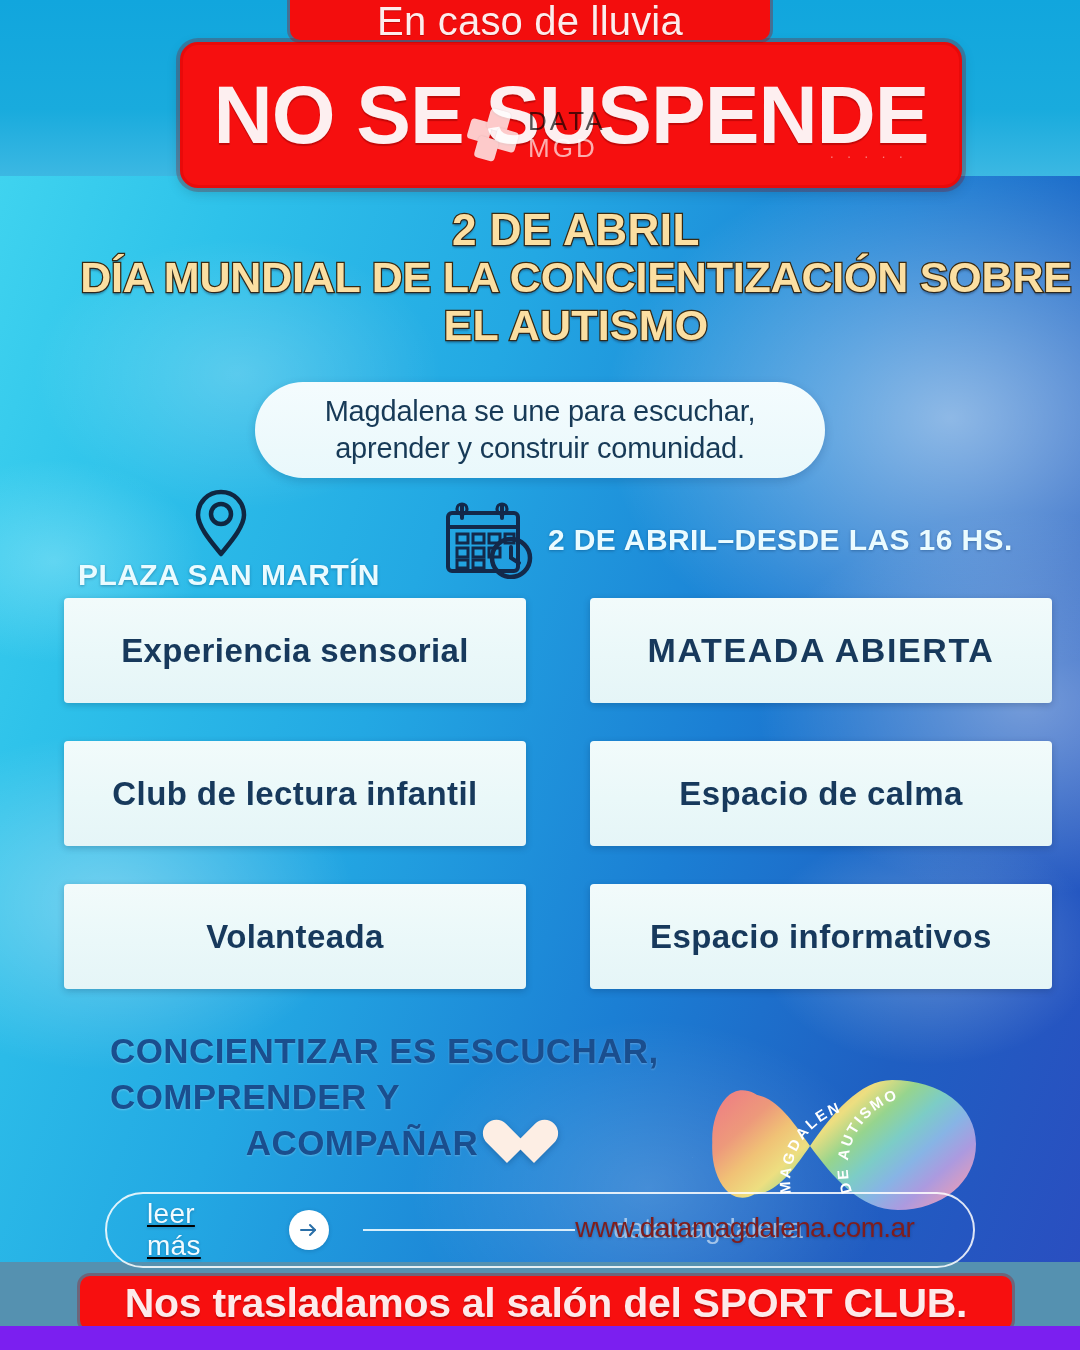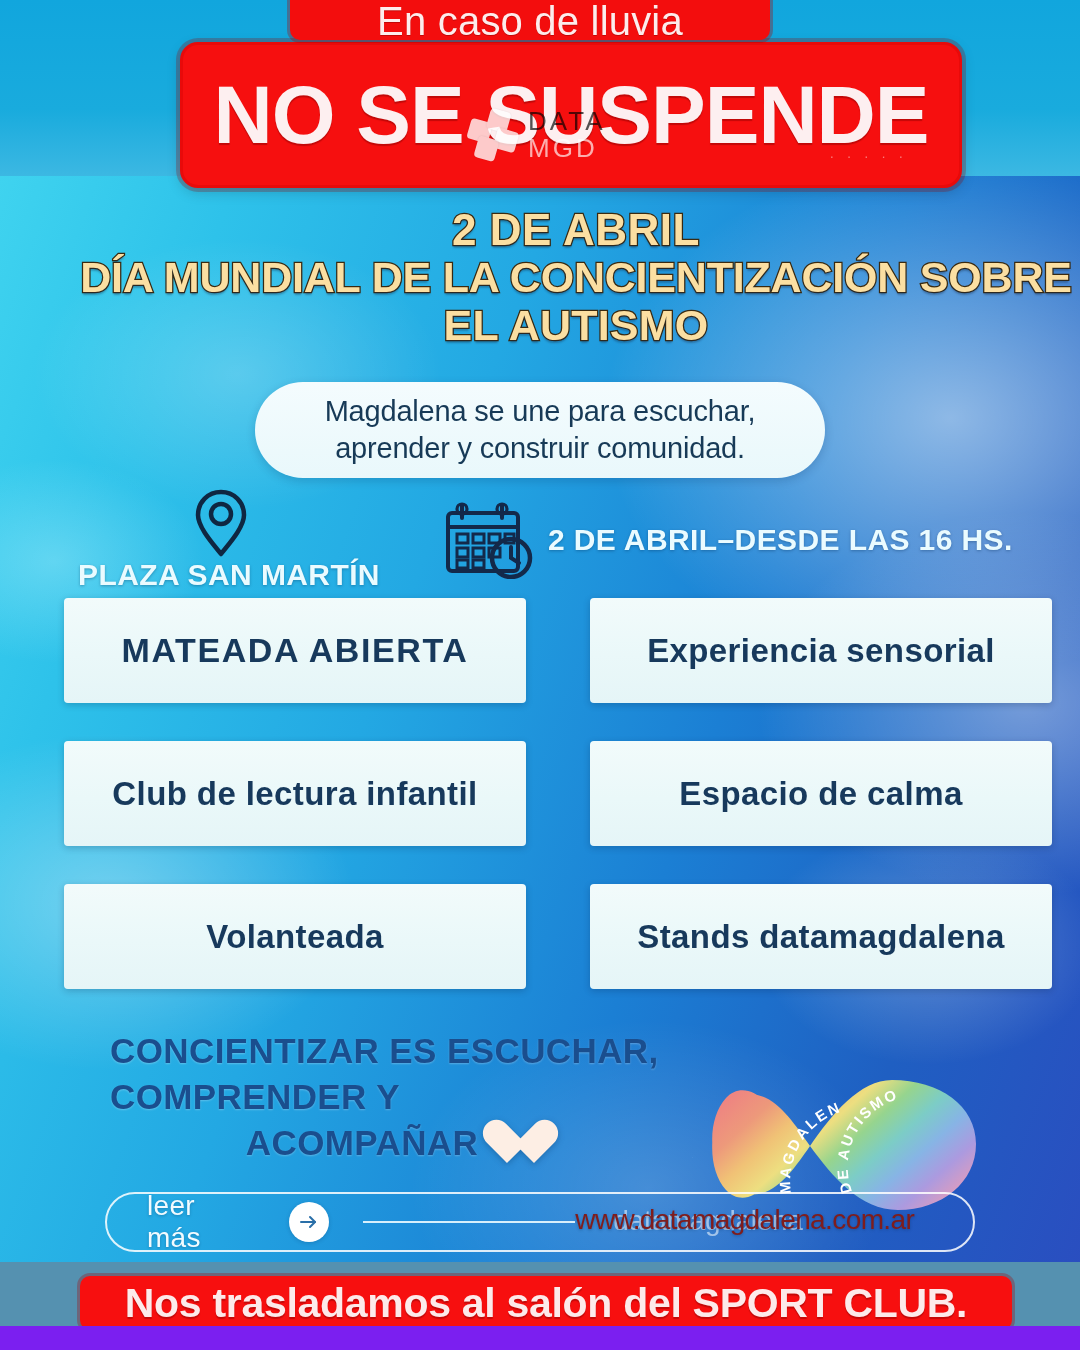--- a/index.html
+++ b/index.html
@@ -182,23 +182,23 @@
   .heart::before{left:25px;transform:rotate(-45deg);transform-origin:0 100%;}
   .heart::after{left:25px;transform:rotate(45deg);transform-origin:100% 100%;}
 
   
   .infinity-logo{
     position:absolute;left:692px;top:1046px;width:312px;height:196px;z-index:4;
   }
 
   
   .leerbar{
-    position:absolute;left:105px;top:1192px;width:870px;height:60px;
+    position:absolute;left:105px;top:1192px;width:870px;height:76px;
     border:2px solid rgba(255,255,255,.85);border-radius:40px;
-    display:flex;align-items:center;z-index:5;box-sizing:border-box;
+    display:flex;align-items:center;z-index:5;box-sizing:border-box;text-decoration:underline;
   }
   .leer-label{
     margin-left:40px;font-size:28px;color:#f2fbff;letter-spacing:.3px;
     text-shadow:0 1px 3px rgba(0,40,80,.3);
   }
   .leer-arrow{
     margin-left:40px;width:40px;height:40px;border-radius:50%;
     background:#fff;display:flex;align-items:center;justify-content:center;flex:none;
     box-shadow:0 1px 4px rgba(0,30,70,.2);
   }
@@ -311,37 +311,37 @@
         </g>
         <circle cx="71" cy="57" r="19" fill="none" stroke="#13294a" stroke-width="4.5"></circle>
         <path d="M71 46 V57 L79 62" stroke="#13294a" stroke-width="4" stroke-linecap="round" fill="none"></path>
       </svg>
       <span class="label">2 DE ABRIL–DESDE LAS 16 HS.</span>
     </div>
 
   </div>
 
   <div class="cards">
+    <div class="card wide">
+      <span>Experiencia sensorial</span>
+    </div>
     <div class="card caps">
       <span>MATEADA ABIERTA</span>
     </div>
     <div class="card wide">
-      <span>Experiencia sensorial</span>
-    </div>
-    <div class="card wide">
       <span>Club de lectura infantil</span>
     </div>
     <div class="card wide">
       <span>Espacio de calma</span>
     </div>
     <div class="card wide">
       <span>Volanteada</span>
     </div>
     <div class="card wide">
-      <span>Stands datamagdalena</span>
+      <span>Espacio informativos</span>
     </div>
   </div>
 
   <div class="slogan">
     <div>CONCIENTIZAR ES ESCUCHAR,</div>
     <div>COMPRENDER Y</div>
     <div class="withheart">
       <span>ACOMPAÑAR</span>
       <span class="heart"></span>
     </div>

